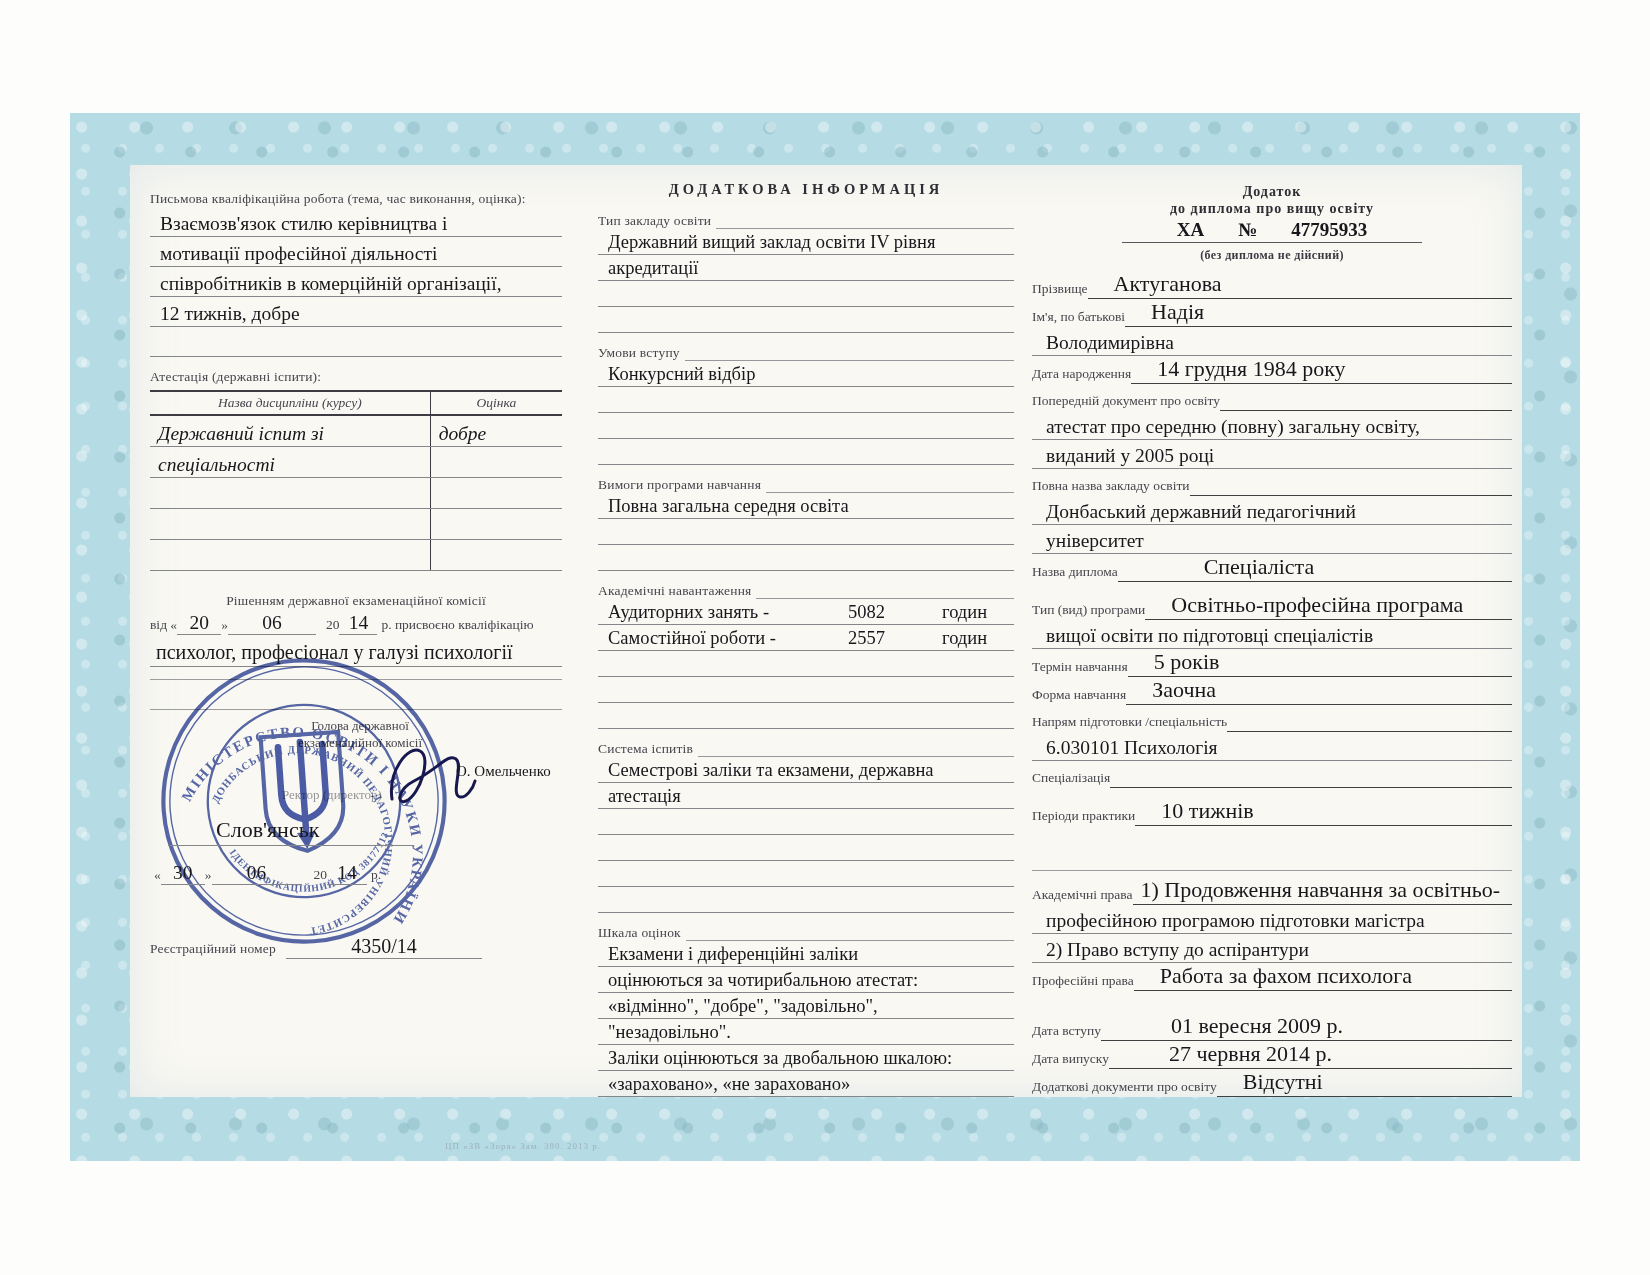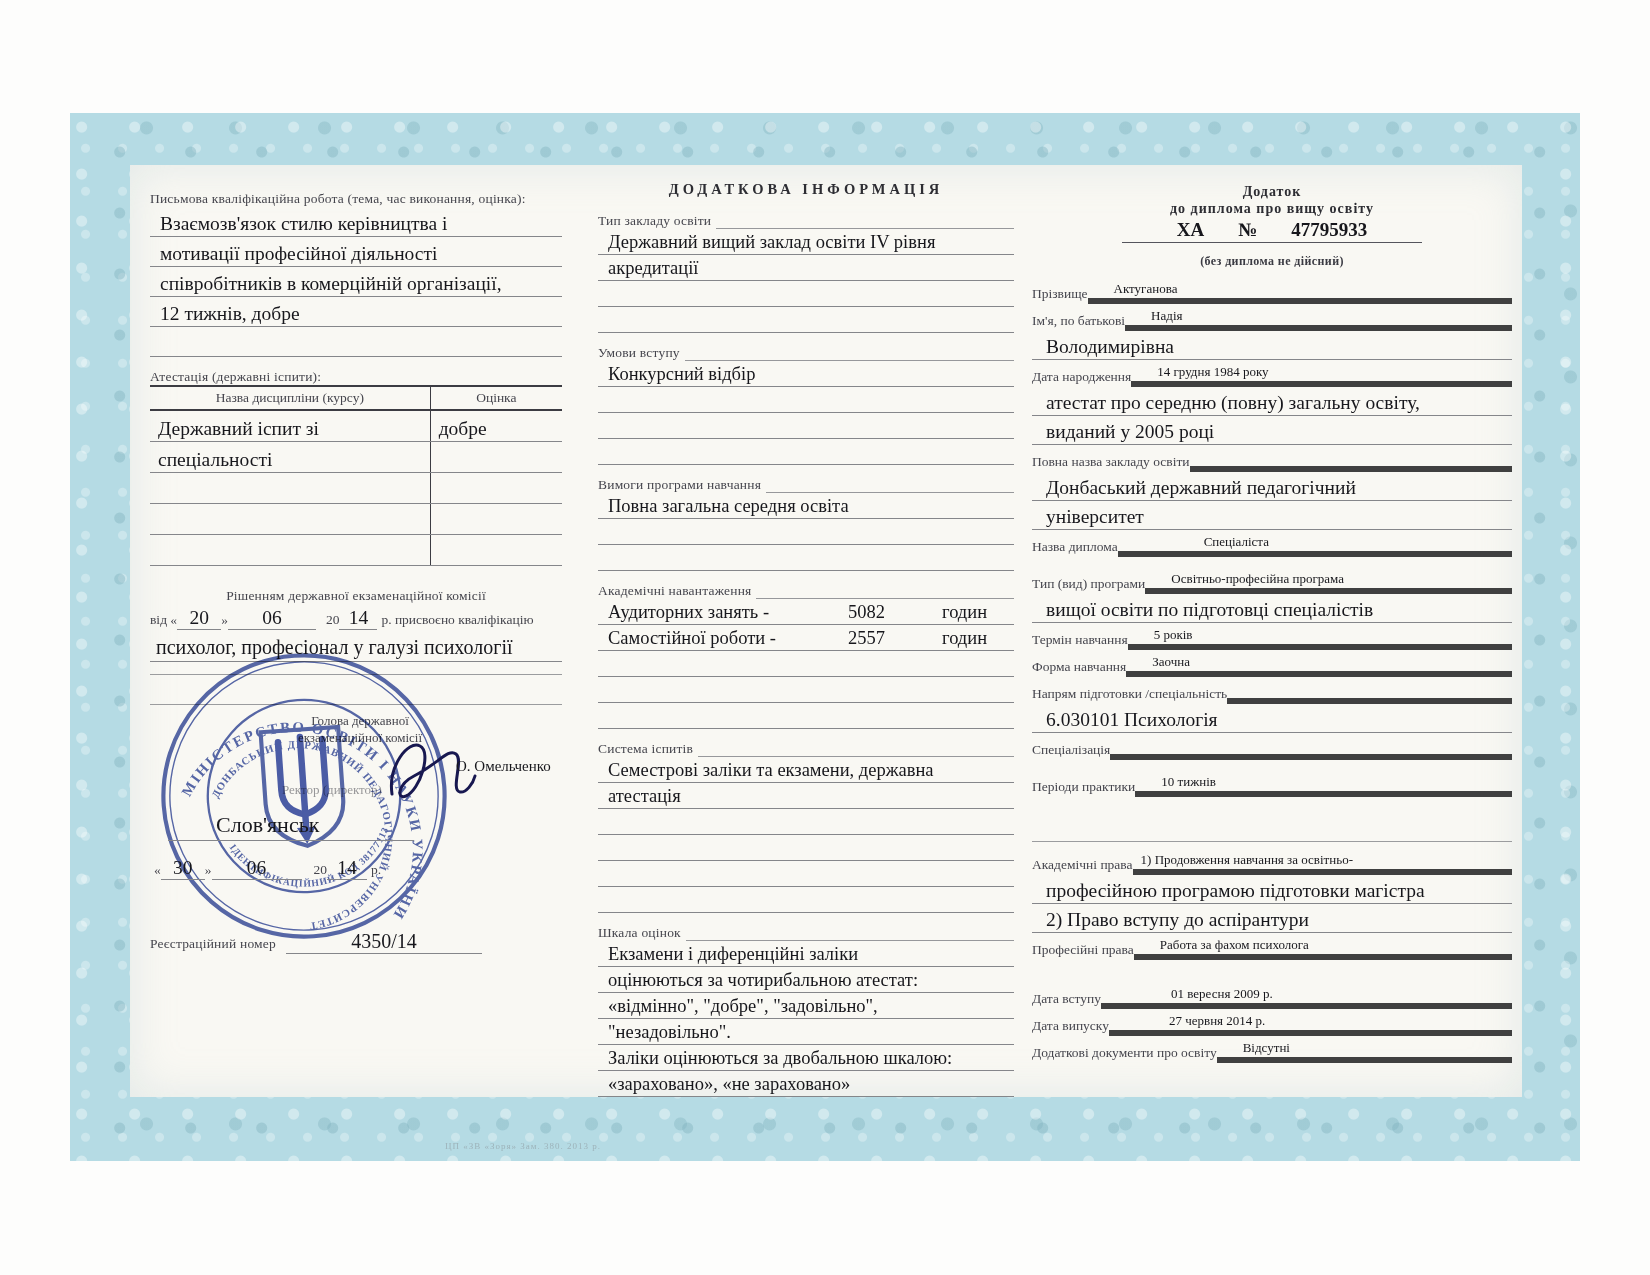--- a/index.html
+++ b/index.html
@@ -26,21 +26,21 @@
   .col-left{left:20px;width:412px;padding-top:26px;}
   .col-mid{left:468px;width:416px;padding-top:16px;}
   .col-right{left:902px;width:480px;padding-top:18px;}
 
   .lbl{font-size:13.5px;color:#45454d;letter-spacing:.2px;}
   .center{text-align:center;}
 
   
   .wline{height:28px;border-bottom:1px solid #85868a;font-size:19.5px;
     display:flex;align-items:flex-end;padding:0 2px 1px 10px;white-space:nowrap;}
-  .att-table{width:100%;border-collapse:collapse;border-top:2px solid #3c3c42;}
+  .att-table{width:100%;border-collapse:collapse;border-top:2px solid #3c3c42;margin-top:5px;font-style:italic;}
   .att-table th{border-bottom:2px solid #3c3c42;font-weight:normal;font-size:13.5px;
     color:#45454d;padding:3px 2px;}
   .att-table td{border-bottom:1px solid #85868a;font-size:19.5px;height:29px;
     vertical-align:bottom;padding:0 4px 1px 8px;white-space:nowrap;}
   .att-table th:first-child,.att-table td:first-child{border-right:1.5px solid #3c3c42;width:68%;}
   .date-row{display:flex;align-items:baseline;font-size:13.5px;color:#45454d;
     margin-top:3px;white-space:nowrap;}
   .date-row .dv{font-size:19.5px;color:#17171c;border-bottom:1px solid #85868a;
     text-align:center;}
   .qual-line{border-bottom:1px solid #85868a;font-size:20px;padding:2px 2px 2px 6px;
@@ -70,27 +70,27 @@
     display:flex;align-items:flex-end;padding:0 2px 1px 10px;white-space:nowrap;}
   .m-line.load{padding-right:6px;}
   .m-line .ln{flex:1;}
   .m-line .lv{width:86px;text-align:left;}
   .m-line .lu{width:66px;text-align:left;padding-left:8px;}
 
   
   .r-title{text-align:center;font-weight:bold;font-size:14px;letter-spacing:1px;
     color:#2d2d33;line-height:17px;}
   .r-series{display:flex;justify-content:center;align-items:baseline;gap:34px;
-    width:300px;margin:2px auto 11px;border-bottom:1.5px solid #55555c;
+    width:300px;margin:2px auto 5px;border-bottom:1.5px solid #55555c;
     font-weight:bold;font-size:19px;padding-bottom:1px;}
   .r-note{text-align:center;font-size:12px;font-weight:bold;color:#3b3b43;
     letter-spacing:.4px;margin:2px 0 8px;}
   .r-row{display:flex;align-items:flex-end;min-height:27px;white-space:nowrap;}
   .r-lbl{font-size:13.5px;color:#45454d;padding-bottom:2px;}
-  .r-val{flex:1;border-bottom:6px solid #404040;font-size:13px;padding:0 2px 1px 26px;
+  .r-val{flex:1;border-bottom:1px solid #404040;font-size:22px;padding:0 2px 1px 26px;
     overflow:visible;}
   .r-cont{border-bottom:1px solid #85868a;font-size:19.5px;min-height:27px;
     display:flex;align-items:flex-end;padding:0 2px 1px 14px;white-space:nowrap;}
   .r-gap{height:10px;}
 
   .footer-note{position:absolute;left:428px;top:1141px;width:190px;text-align:center;
     font-size:9px;color:#9db3ba;letter-spacing:1px;}
 </style>
 </head>
 <body>
@@ -303,20 +303,24 @@
       </div>
       <div class="r-row">
         <span class="r-lbl">Ім'я, по батькові</span>
         <span class="r-val">Надія</span>
       </div>
       <div class="r-cont">Володимирівна</div>
       <div class="r-row">
         <span class="r-lbl">Дата народження</span>
         <span class="r-val">14 грудня 1984 року</span>
       </div>
+      <div class="r-row">
+        <span class="r-lbl">Попередній документ про освіту</span>
+        <span class="r-val"></span>
+      </div>
       <div class="r-cont">атестат про середню (повну) загальну освіту,</div>
       <div class="r-cont">виданий у 2005 році</div>
       <div class="r-row">
         <span class="r-lbl">Повна назва закладу освіти</span>
         <span class="r-val"></span>
       </div>
       <div class="r-cont">Донбаський державний педагогічний</div>
       <div class="r-cont">університет</div>
       <div class="r-row">
         <span class="r-lbl">Назва диплома</span>

